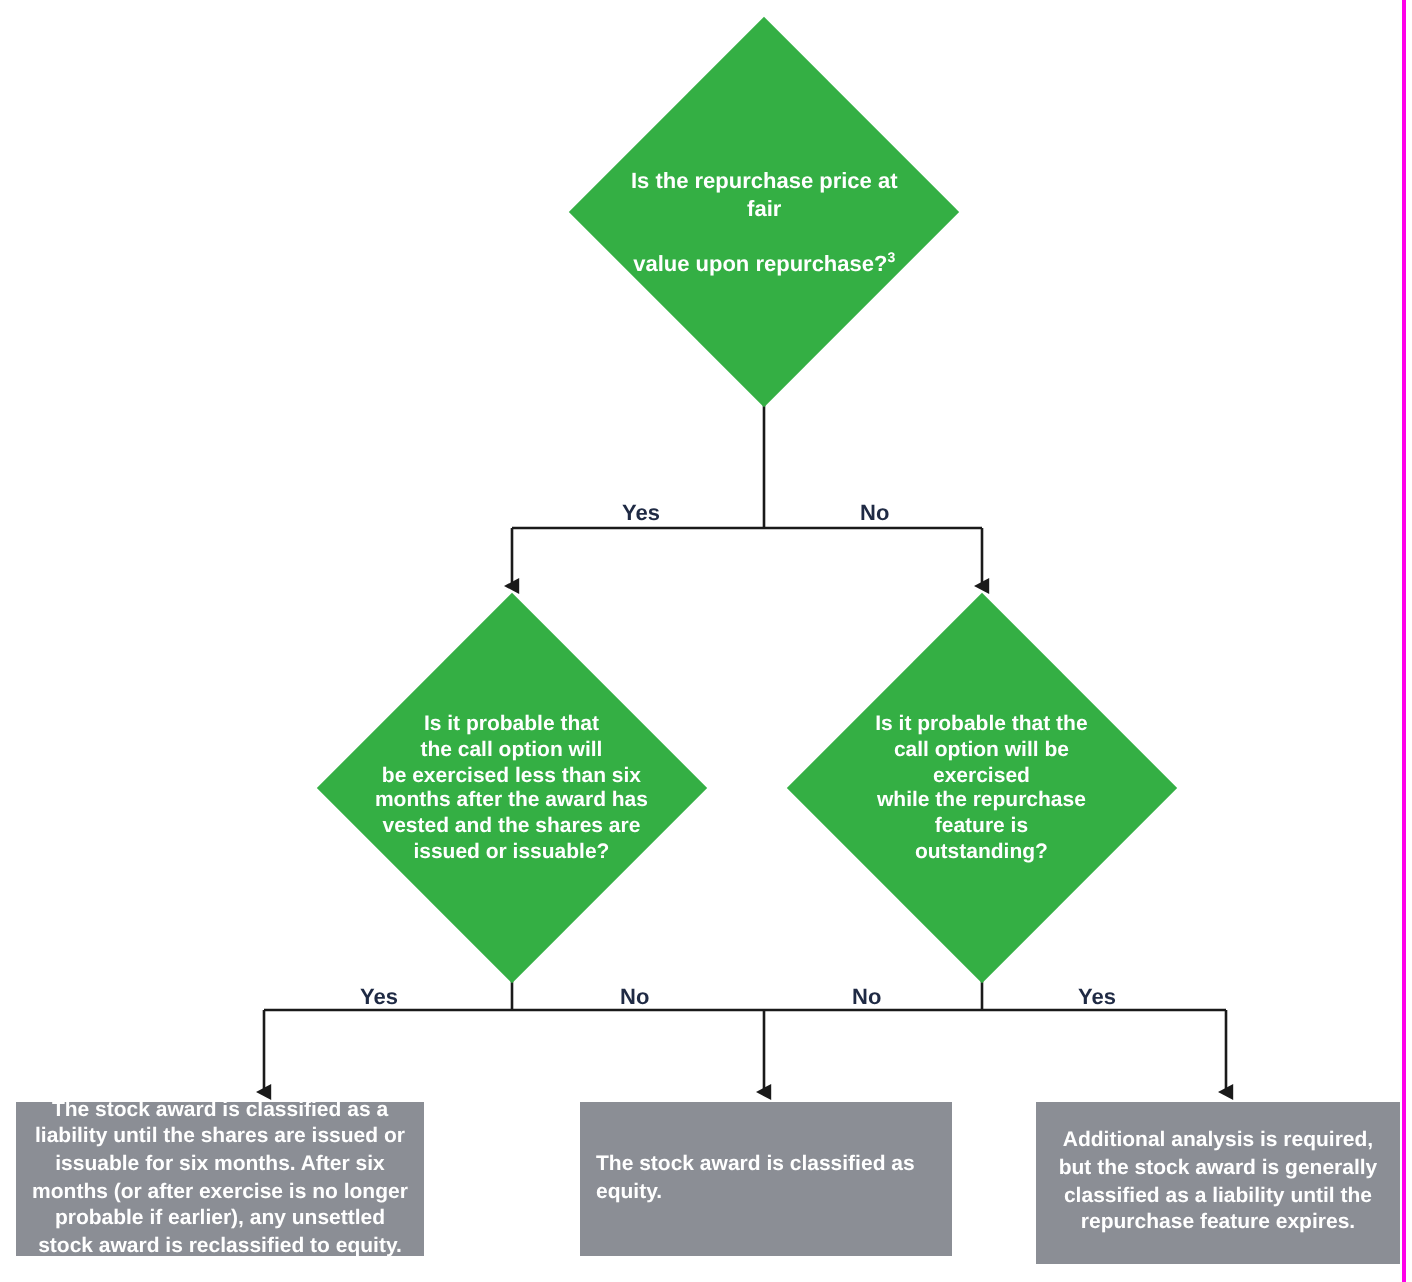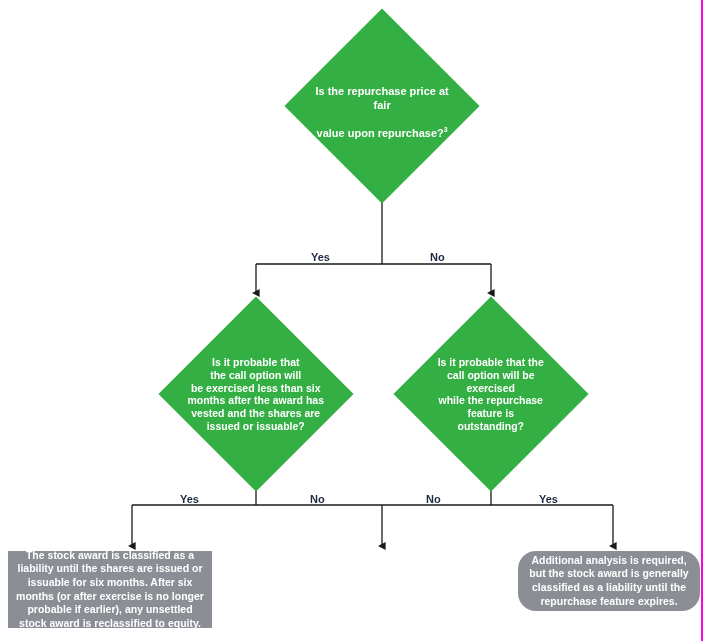--- a/index.html
+++ b/index.html
@@ -109,17 +109,18 @@
   <span class="elabel" style="left:311px;top:251px;">Yes</span>
   <span class="elabel" style="left:430px;top:251px;">No</span>
 
   <span class="elabel" style="left:180px;top:493px;">Yes</span>
   <span class="elabel" style="left:310px;top:493px;">No</span>
   <span class="elabel" style="left:426px;top:493px;">No</span>
   <span class="elabel" style="left:539px;top:493px;">Yes</span>
 
   <div class="box center" id="o1" style="left:8px;top:551px;width:204px;height:77px;font-size:10.5px;">The stock award is classified as a liability until the shares are issued or issuable for six months. After six months (or after exercise is no longer probable if earlier), any unsettled stock award is reclassified to equity.</div>
 
+  <div class="box left" id="o2" style="left:290px;top:551px;width:186px;height:77px;font-size:10.5px;">The stock award is classified as equity.</div>
 
-  <div class="box center" id="o3" style="left:518px;top:551px;width:182px;height:60px;font-size:10.5px;border-radius:18px;">Additional analysis is required, but the stock award is generally classified as a liability until the repurchase feature expires.</div>
+  <div class="box center" id="o3" style="left:518px;top:551px;width:182px;height:81px;font-size:10.5px;">Additional analysis is required, but the stock award is generally classified as a liability until the repurchase feature expires.</div>
 
   <div id="magenta-rule"></div>
 </div>
 
 </body></html>

